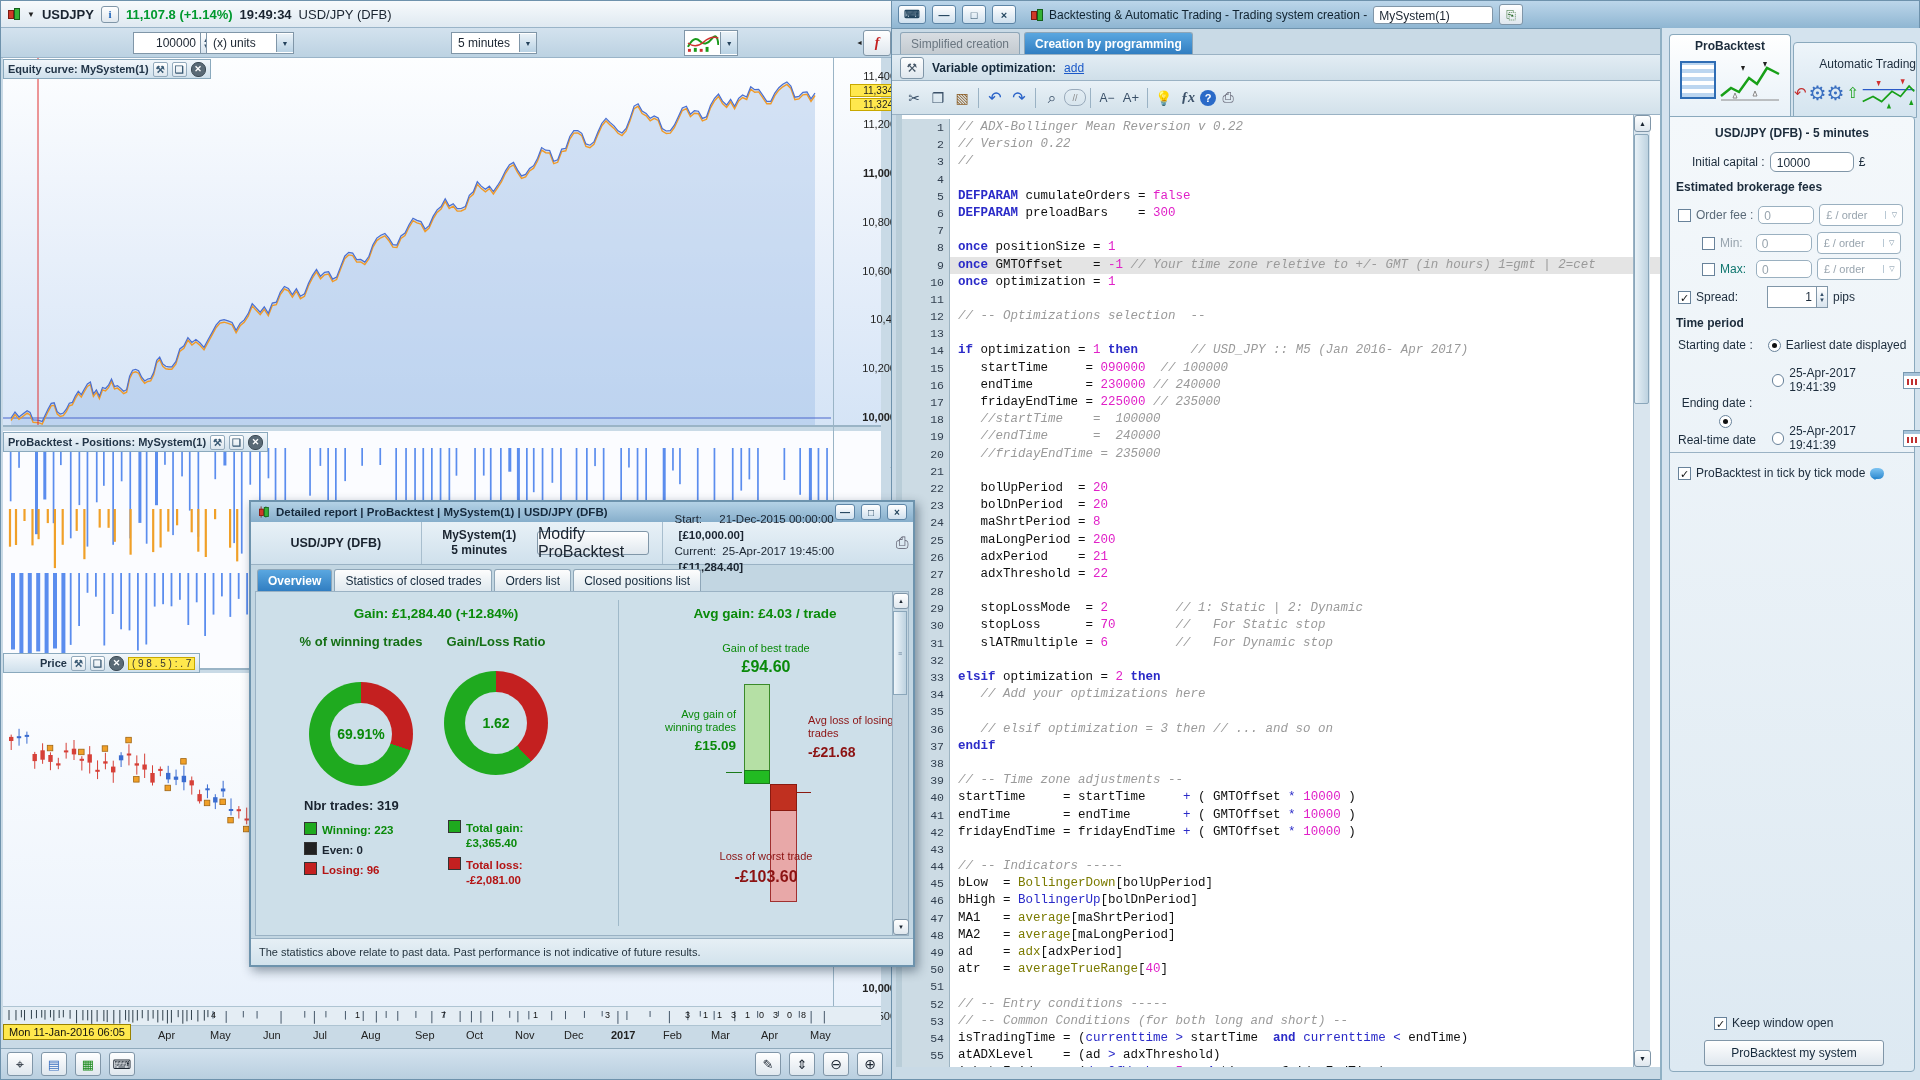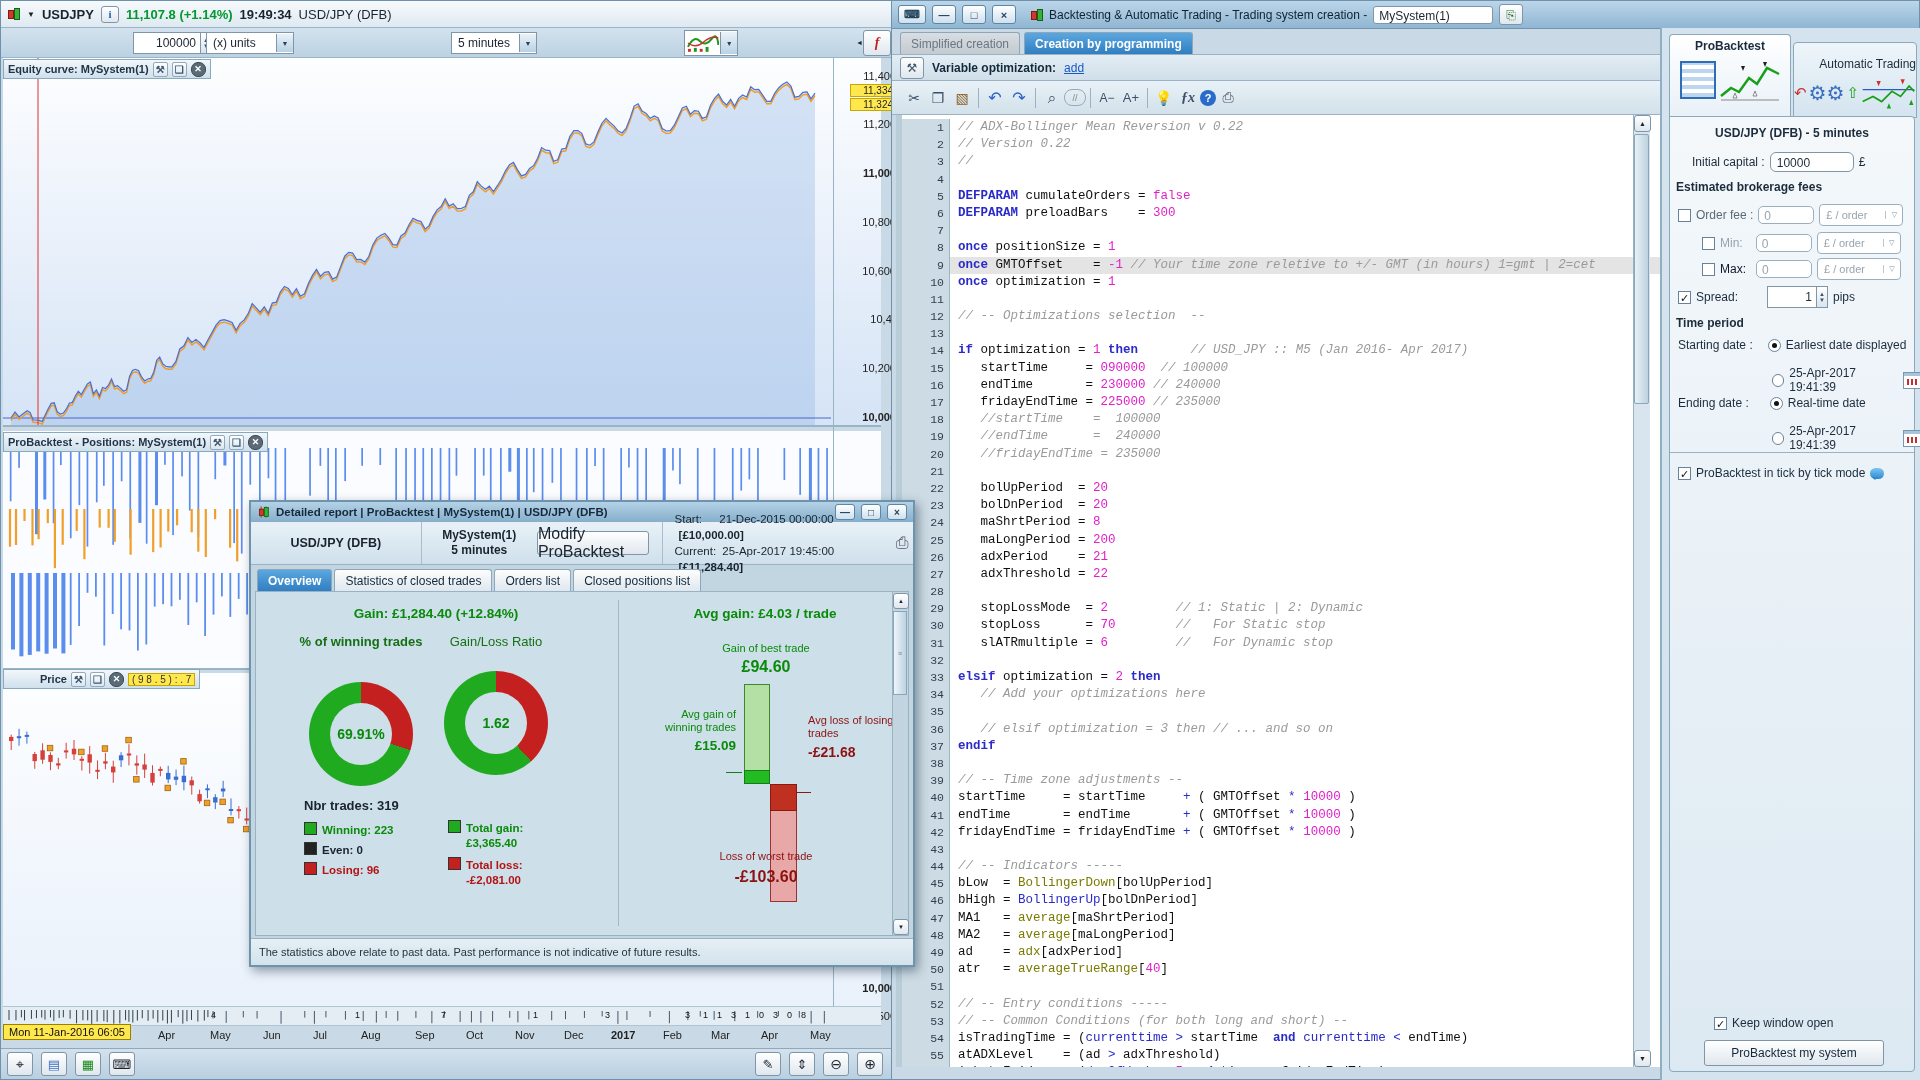--- a/index.html
+++ b/index.html
@@ -165,21 +165,21 @@
       <span class="hico">⚒</span>
       <span class="hico">❏</span>
       <span class="hico close">✕</span>
     </div>
     <div class="panelhdr" style="left:2px;top:431px;">
       <span>ProBacktest - Positions: MySystem(1)</span>
       <span class="hico">⚒</span>
       <span class="hico">❏</span>
       <span class="hico close">✕</span>
     </div>
-    <div class="panelhdr" style="left:2px;top:668px;padding-left:36px;">
+    <div class="panelhdr" style="left:2px;top:652px;padding-left:36px;">
       <span>Price</span>
       <span class="hico">⚒</span>
       <span class="hico">❏</span>
       <span class="hico close">✕</span>
       <span style="background:#ffe84d;border:1px solid #c8a800;font-weight:normal;font-size:10px;padding:0 3px;color:#333;">( 9 8 . 5 )  :  . 7</span>
     </div>
 
     <svg id="equity-svg" class="abs" style="left:2px;top:57px;" width="828" height="367">
         <path d="M8.0,360.0 L12.0,354.0 L16.0,358.9 L20.1,355.8 L24.1,352.7 L27.1,354.4 L30.1,361.9 L33.1,362.0 L36.1,362.4 L39.2,363.6 L42.2,357.0 L45.2,350.8 L48.2,345.4 L51.2,344.8 L54.2,353.6 L57.2,356.0 L60.3,355.1 L63.3,351.2 L66.3,345.2 L69.3,344.4 L72.3,338.1 L75.3,333.2 L78.3,336.6 L81.4,331.0 L84.4,325.9 L87.4,324.0 L90.4,335.9 L93.4,331.8 L96.4,338.1 L99.5,329.4 L102.5,330.5 L105.5,327.2 L108.5,321.0 L111.5,328.5 L114.5,327.6 L117.5,330.1 L120.6,333.2 L123.6,331.7 L126.6,318.2 L129.6,312.3 L132.6,311.3 L135.6,312.7 L138.7,319.2 L141.7,322.9 L144.7,321.0 L147.7,320.4 L150.7,314.3 L153.7,302.3 L156.7,299.1 L159.8,305.9 L162.8,308.3 L165.8,308.8 L168.8,308.8 L172.8,303.6 L176.8,290.9 L180.9,287.8 L184.9,279.6 L188.9,284.5 L192.9,281.4 L196.9,284.8 L201.0,289.4 L205.0,281.8 L209.0,274.6 L213.0,267.2 L217.0,262.6 L221.1,261.7 L225.1,262.9 L229.1,264.4 L233.1,272.3 L237.1,265.3 L241.2,261.9 L245.2,255.6 L249.2,245.5 L253.2,249.8 L257.2,254.2 L261.3,248.8 L265.3,255.3 L269.3,245.1 L273.3,244.2 L277.3,234.1 L281.4,228.5 L285.4,230.4 L289.4,236.7 L293.4,230.7 L297.4,238.2 L301.5,235.8 L305.5,225.2 L309.5,217.4 L313.5,211.4 L317.5,218.3 L321.6,214.3 L325.6,213.6 L329.6,221.1 L333.6,219.1 L337.6,208.6 L341.7,198.2 L345.7,194.4 L349.7,195.1 L353.7,201.6 L357.7,201.4 L361.8,204.1 L365.8,198.5 L369.8,186.9 L373.8,180.1 L377.8,177.3 L381.9,175.4 L385.9,180.2 L389.9,186.6 L393.9,187.0 L397.9,177.9 L402.0,175.0 L406.0,166.8 L410.0,160.2 L414.0,162.4 L418.0,163.6 L422.1,171.1 L426.1,167.6 L430.1,158.4 L434.1,151.9 L438.1,148.5 L442.2,140.8 L446.2,148.1 L450.2,145.7 L454.2,150.6 L458.2,150.5 L462.3,148.6 L466.3,137.3 L470.3,133.8 L474.3,123.7 L478.3,128.1 L482.4,131.3 L486.4,128.2 L490.4,133.5 L494.4,127.7 L498.4,121.3 L502.5,112.8 L506.5,106.7 L510.5,104.4 L514.5,111.9 L518.5,117.9 L522.6,116.4 L526.6,110.4 L530.6,107.7 L534.6,100.3 L538.6,89.6 L542.7,92.2 L546.7,92.5 L550.7,103.2 L554.7,101.8 L558.7,91.1 L562.8,90.3 L566.8,78.5 L570.8,72.6 L574.8,72.5 L578.8,75.3 L582.9,85.9 L586.9,87.2 L590.9,83.9 L594.9,74.1 L598.9,65.2 L603.0,60.4 L607.0,64.4 L611.0,67.9 L615.0,72.8 L619.0,75.0 L623.1,70.5 L627.1,60.1 L631.1,48.1 L635.1,45.8 L639.1,53.1 L643.2,55.4 L647.2,60.3 L651.2,57.9 L655.2,60.0 L659.2,70.5 L663.3,73.0 L667.3,72.6 L671.3,67.2 L675.3,58.7 L679.3,50.0 L683.4,48.2 L687.4,56.2 L691.4,52.7 L695.4,53.2 L699.4,60.4 L703.5,58.8 L707.5,47.3 L711.5,40.3 L715.5,36.0 L719.5,43.1 L723.6,47.0 L727.6,41.3 L731.6,48.2 L735.6,40.4 L739.6,37.0 L743.7,39.0 L747.7,28.7 L751.7,31.7 L755.7,31.4 L759.7,37.2 L763.8,43.3 L767.8,43.3 L771.8,35.1 L775.8,29.7 L779.8,26.3 L783.9,23.9 L787.9,28.0 L791.9,39.2 L795.9,38.4 L799.9,34.3 L804.0,33.8 L808.0,40.9 L812.0,35.0 L812,367 L8,367 Z" fill="rgba(150,185,230,.38)" stroke="none"></path>
         <line x1="0" y1="360" x2="828" y2="360" stroke="#4a66cc" stroke-width="1"></line>
@@ -904,21 +904,21 @@
         <span class="cb"></span>
         <span style="color:#98a4ae;">Min:</span>
         <span class="input" style="width:56px;height:18px;line-height:18px;padding:0 5px;color:#98a4ae;border-radius:5px;border-color:#9ab0c0;margin-left:8px;">0</span>
         <span class="sel" style="width:82px;">
             <span class="txt">£ / order</span>
             <span class="ar">▽</span>
           </span>
       </div>
       <div class="sbrow" style="left:40px;top:230px;">
         <span class="cb"></span>
-        <span style="color:#0f172a;">Max:</span>
+        <span style="color:#0f766e;">Max:</span>
         <span class="input" style="width:56px;height:18px;line-height:18px;padding:0 5px;color:#98a4ae;border-radius:5px;border-color:#9ab0c0;margin-left:5px;">0</span>
         <span class="sel" style="width:82px;">
             <span class="txt">£ / order</span>
             <span class="ar">▽</span>
           </span>
       </div>
 
       <div class="sbrow" style="left:16px;top:258px;">
         <span class="cb">✓</span>
         <span>Spread:</span>
@@ -937,21 +937,21 @@
       <div class="sbrow" style="left:16px;top:310px;">
         <span>Starting date :</span>
         <span class="radio on" style="margin-left:10px;"></span>
         <span>Earliest date displayed</span>
       </div>
       <div class="sbrow" style="left:110px;top:338px;">
         <span class="radio"></span>
         <span>25-Apr-2017 19:41:39</span>
         <span class="cal"></span>
       </div>
-      <div class="sbrow" style="left:16px;top:368px;">
+      <div class="sbrow" style="left:16px;top:368px;flex-direction:column;">
         <span>Ending date :</span>
         <span class="radio on" style="margin-left:16px;"></span>
         <span>Real-time date</span>
       </div>
       <div class="sbrow" style="left:110px;top:396px;">
         <span class="radio"></span>
         <span>25-Apr-2017 19:41:39</span>
         <span class="cal"></span>
       </div>
       <div class="abs" style="left:8px;top:424px;width:244px;height:1px;background:#9ab2c4;"></div>
@@ -1009,21 +1009,21 @@
       <span class="rtab act">Overview</span>
       <span class="rtab">Statistics of closed trades</span>
       <span class="rtab">Orders list</span>
       <span class="rtab">Closed positions list</span>
     </div>
 
     <div class="abs" style="left:4px;top:89px;width:654px;height:345px;background:#cddfe9;border:1px solid #9ab2c4;box-sizing:border-box;">
 
       <div class="abs grn" style="left:0;top:14px;width:360px;text-align:center;font-size:13.5px;font-weight:bold;">Gain: £1,284.40 (+12.84%)</div>
       <div class="abs dgrn" style="left:40px;top:42px;width:130px;text-align:center;font-size:13px;font-weight:bold;">% of winning trades</div>
-      <div class="abs dgrn" style="left:180px;top:42px;width:120px;text-align:center;font-size:13px;font-weight:normal;">Gain/Loss Ratio</div>
+      <div class="abs dgrn" style="left:180px;top:42px;width:120px;text-align:center;font-size:13px;font-weight:bold;">Gain/Loss Ratio</div>
       <div class="donut" id="donut-win" style="left: 53px; top: 90px; background: conic-gradient(rgb(196, 32, 32) 0deg, rgb(196, 32, 32) 30.09%, rgb(31, 170, 31) 30.09%, rgb(31, 170, 31) 100%);">
         <div class="hole">
             <span>69.91%</span>
           </div>
       </div>
       <div class="donut" id="donut-ratio" style="left: 188px; top: 79px; background: conic-gradient(rgb(196, 32, 32) 0deg, rgb(196, 32, 32) 38.17%, rgb(31, 170, 31) 38.17%, rgb(31, 170, 31) 100%);">
         <div class="hole">
             <span>1.62</span>
           </div>
       </div>

